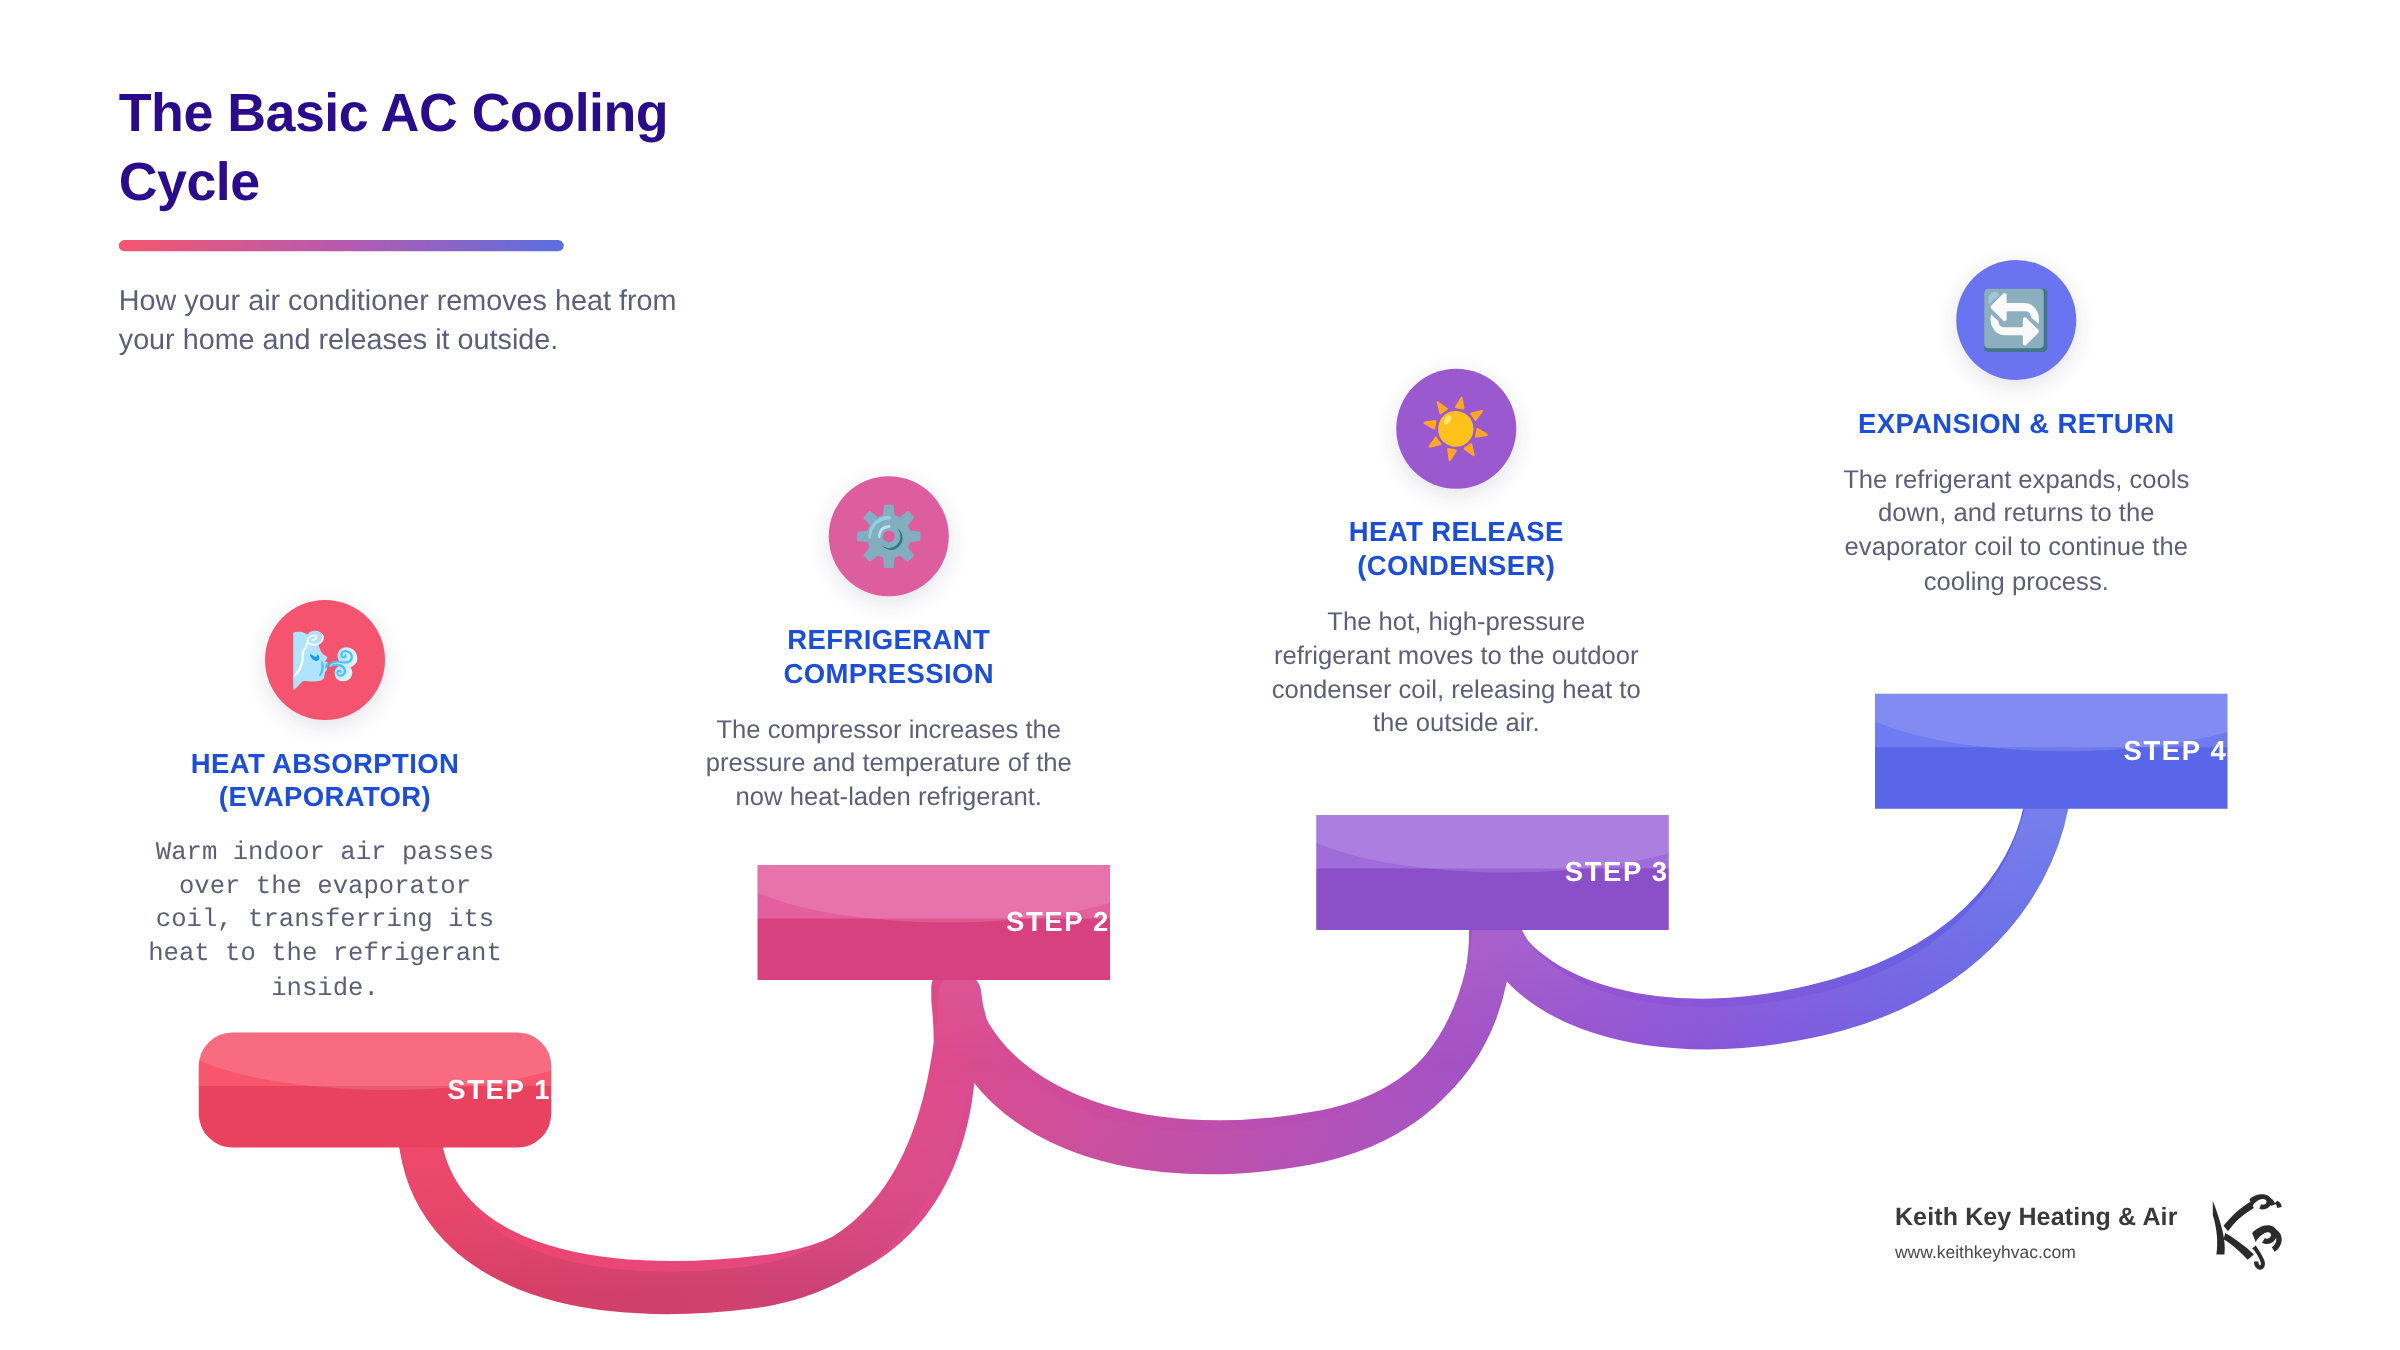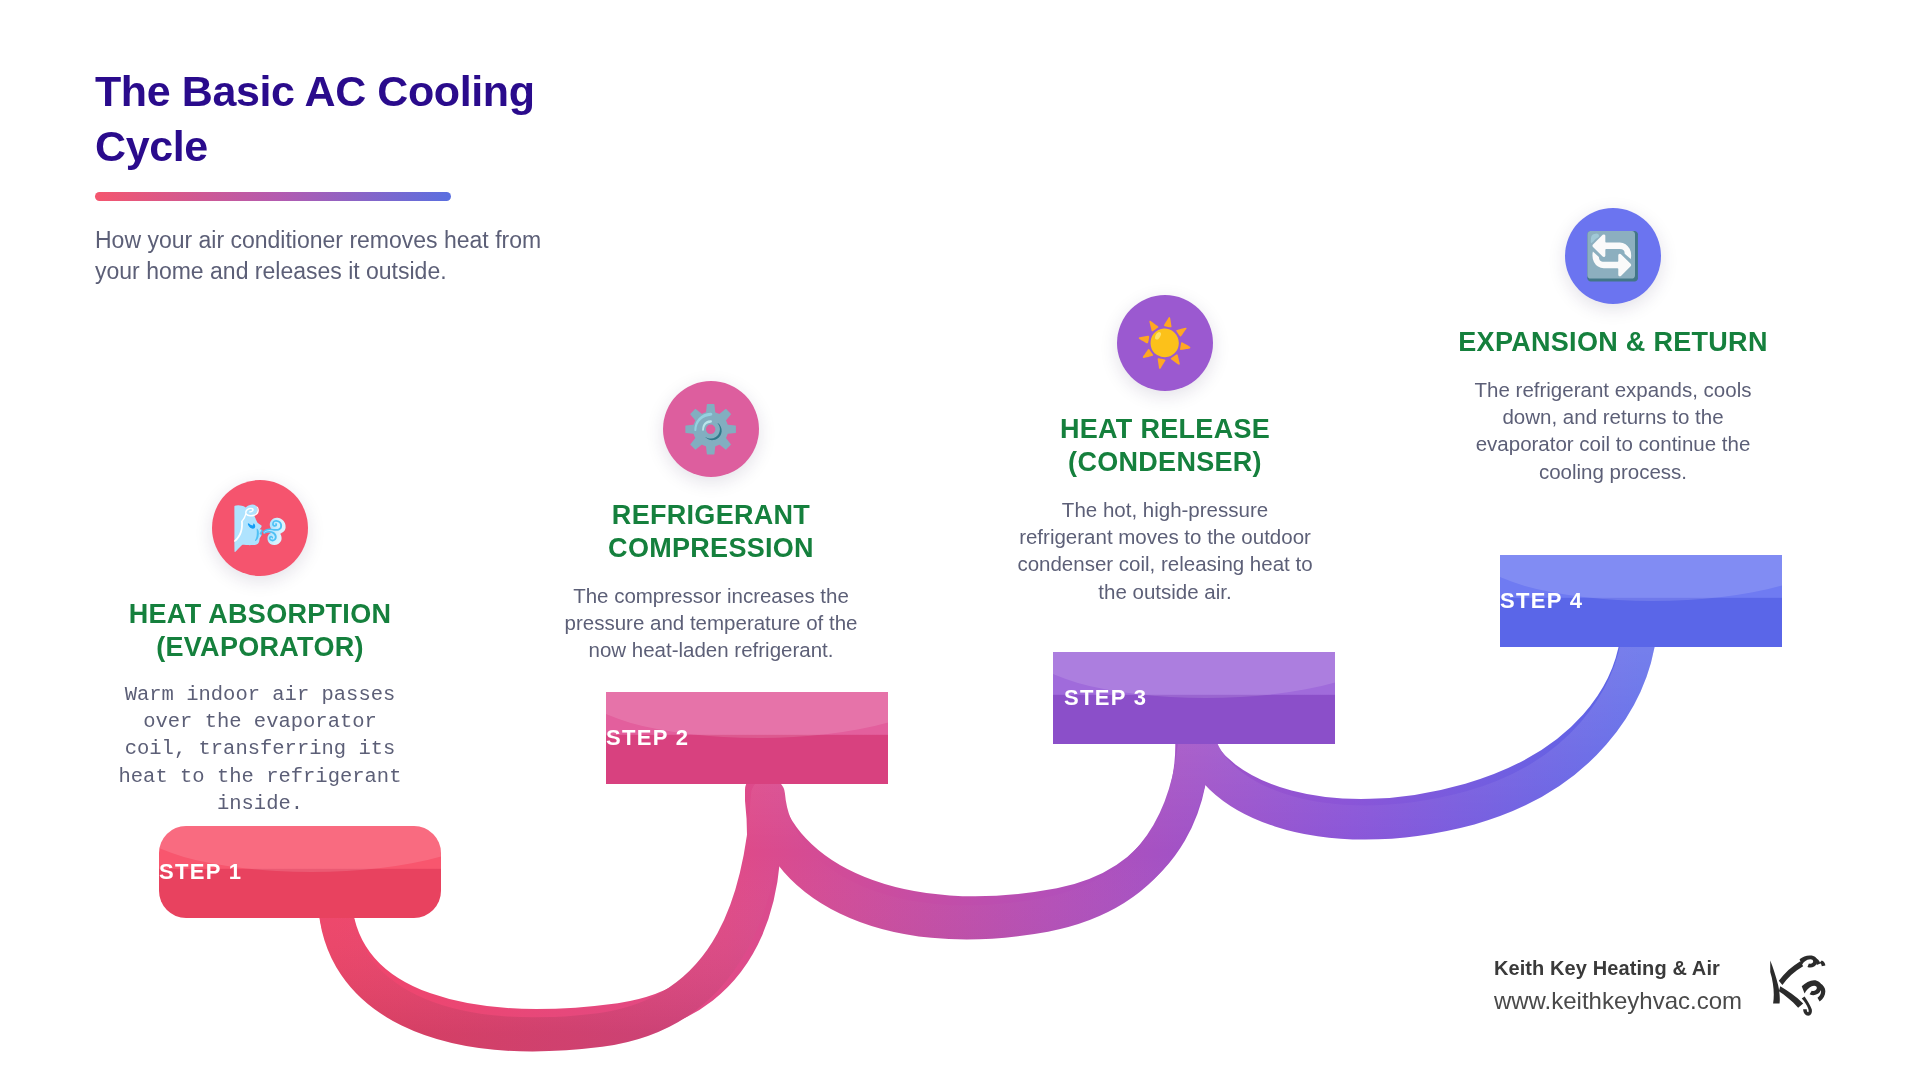--- a/index.html
+++ b/index.html
@@ -29,51 +29,51 @@
   
   .step { position:absolute; width:330px; text-align:center; }
   .step-icon-wrap { display:flex; justify-content:center; }
   .icon-circle {
     width:96px; height:96px; border-radius:50%;
     display:flex; align-items:center; justify-content:center;
     font-size:46px; line-height:1;
     box-shadow:0 5px 18px rgba(40,20,80,0.13);
   }
   .step-title {
-    margin-top:22px; font-size:27px; font-weight:700; color:#15803d;
+    margin-top:22px; font-size:22px; font-weight:700; color:#1d4ed8;
     line-height:1.22; letter-spacing:0.3px; text-transform:uppercase;
   }
   .step-desc {
     margin-top:17px; font-size:20.5px; line-height:1.33; color:#5c5f77;
     padding:0 16px;
     text-align:center;
   }
 
   
   .banner {
     position:absolute; width:282px; height:92px;
-    display:flex; align-items:center; justify-content:flex-start;
+    display:flex; align-items:center; justify-content:flex-end;
     overflow:hidden;
   }
   .banner-label {
     position:relative; z-index:3;
     color:#ffffff; font-size:22px; font-weight:700; letter-spacing:1.3px;
   }
   .banner-sheen {
     position:absolute; left:-10%; top:-62%; width:128%; height:112%;
     border-radius:50%;
     background:rgba(255,255,255,0.13);
     z-index:2; pointer-events:none;
   }
 
   
   #footer { position:absolute; right:88px; bottom:60px; display:flex; align-items:center; gap:18px; }
   #footer-text { }
   #brand-name { font-size:20px; font-weight:700; color:#3a3a3a; letter-spacing:0.1px; }
-  #brand-url { margin-top:7px; font-size:24px; color:#4a4a4a; }
+  #brand-url { margin-top:7px; font-size:14px; color:#4a4a4a; }
   #brand-logo { width:72px; height:68px; }
 </style>
 </head>
 <body>
 
 <div id="stage">
 
   <div id="header">
     <div id="title" style="color: rgb(42, 11, 140);">The Basic AC Cooling Cycle</div>
     <div id="title-rule" style="background: linear-gradient(90deg, rgb(244, 86, 110) 0%, rgb(179, 91, 176) 52%, rgb(90, 111, 224) 100%);"></div>

